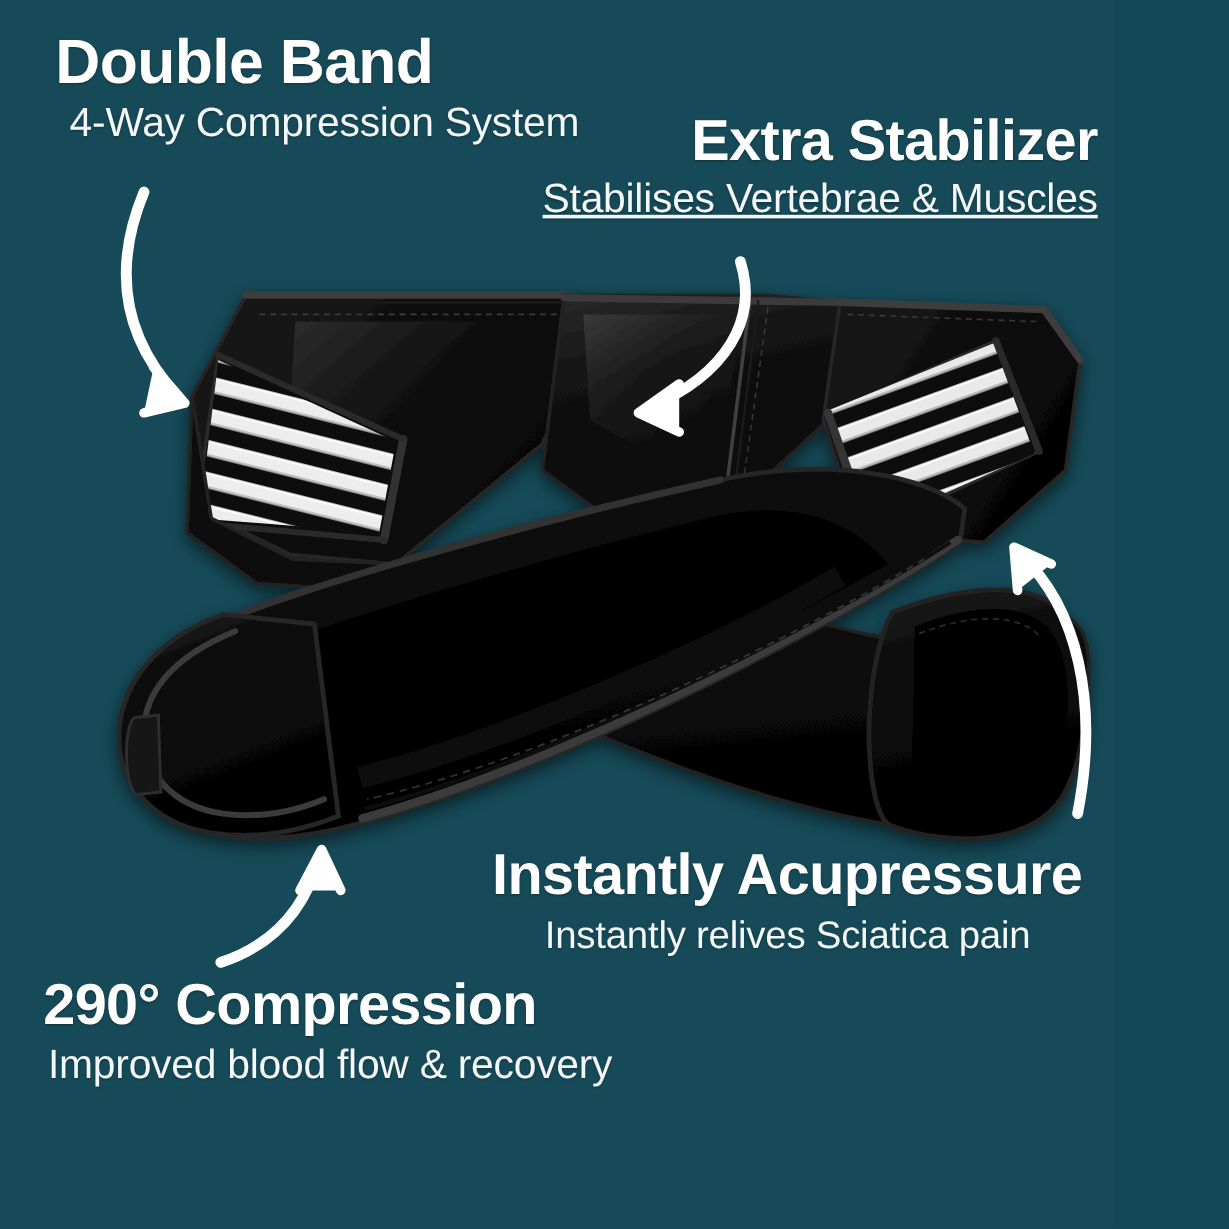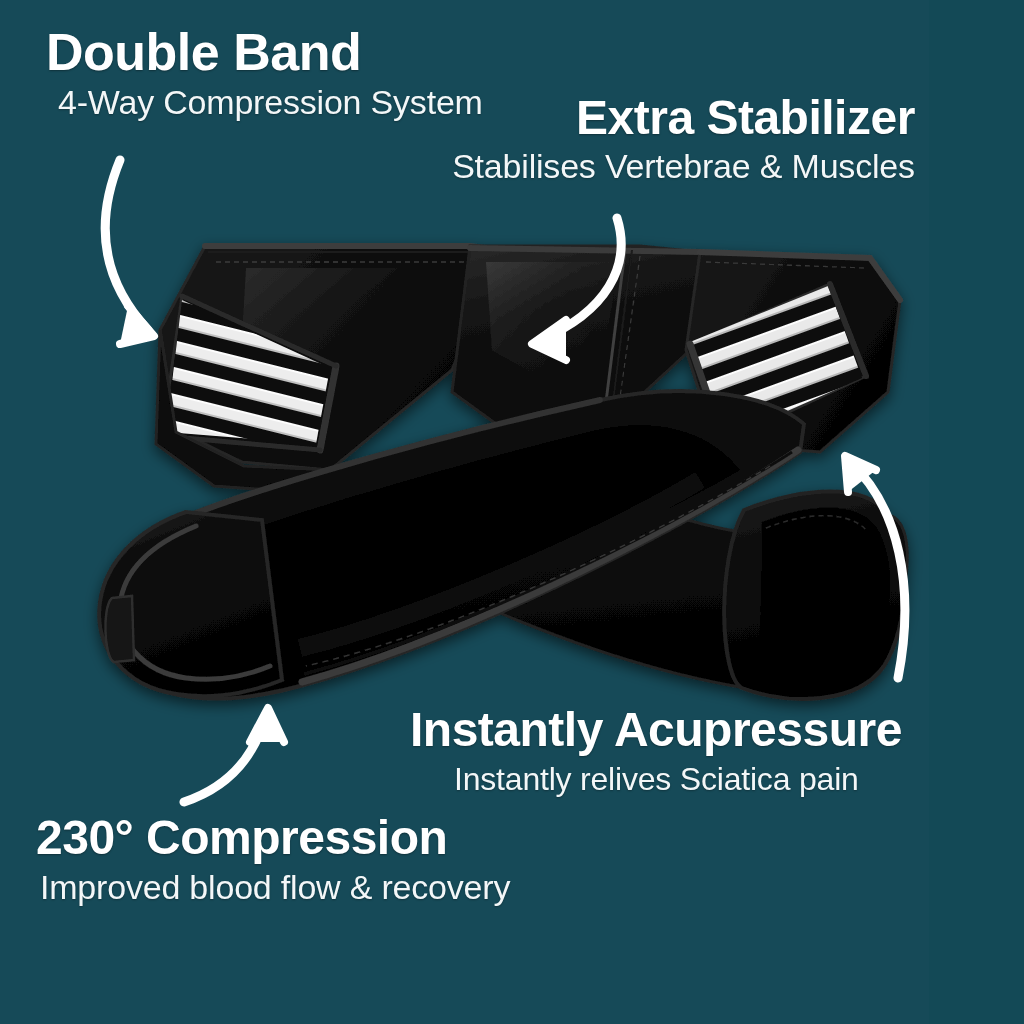--- a/index.html
+++ b/index.html
@@ -32,21 +32,21 @@
     letter-spacing: -0.2px;
     text-shadow: 0 1px 2px rgba(0,0,0,.30);
   }
 
   #c-double-band        { left: 46px;  top: 24px; }
   #c-double-band .headline { font-size: 52px; line-height: 56px; }
   #c-double-band .subline  { font-size: 34px; line-height: 40px; margin-top: 2px; margin-left: 12px;}
 
   #c-extra-stab         { left: 576px; top: 92px; text-align: right; }
   #c-extra-stab .headline { font-size: 48px; line-height: 52px; }
-  #c-extra-stab .subline  { font-size: 34px; line-height: 40px; margin-top: 2px; margin-left: -172px;}
+  #c-extra-stab .subline  { font-size: 34px; line-height: 40px; margin-top: 2px; margin-left: -172px; text-decoration: underline;}
 
   #c-acupressure        { left: 410px; top: 704px; }
   #c-acupressure .headline { font-size: 48px; line-height: 52px; }
   #c-acupressure .subline  { font-size: 32px; line-height: 40px; margin-top: 3px; margin-left: 44px;}
 
   #c-compression        { left: 36px;  top: 812px; }
   #c-compression .headline { font-size: 48px; line-height: 52px; }
   #c-compression .subline  { font-size: 34px; line-height: 40px; margin-top: 3px; margin-left: 4px;}
 
   
@@ -283,17 +283,17 @@
     <div class="headline">Extra Stabilizer</div>
     <div class="subline">Stabilises Vertebrae &amp; Muscles</div>
   </div>
 
   <div class="callout" id="c-acupressure">
     <div class="headline">Instantly Acupressure</div>
     <div class="subline">Instantly relives Sciatica pain</div>
   </div>
 
   <div class="callout" id="c-compression">
-    <div class="headline">230° Compression</div>
+    <div class="headline">290° Compression</div>
     <div class="subline">Improved blood flow &amp; recovery</div>
   </div>
 
 </div>
 
 </body></html>

